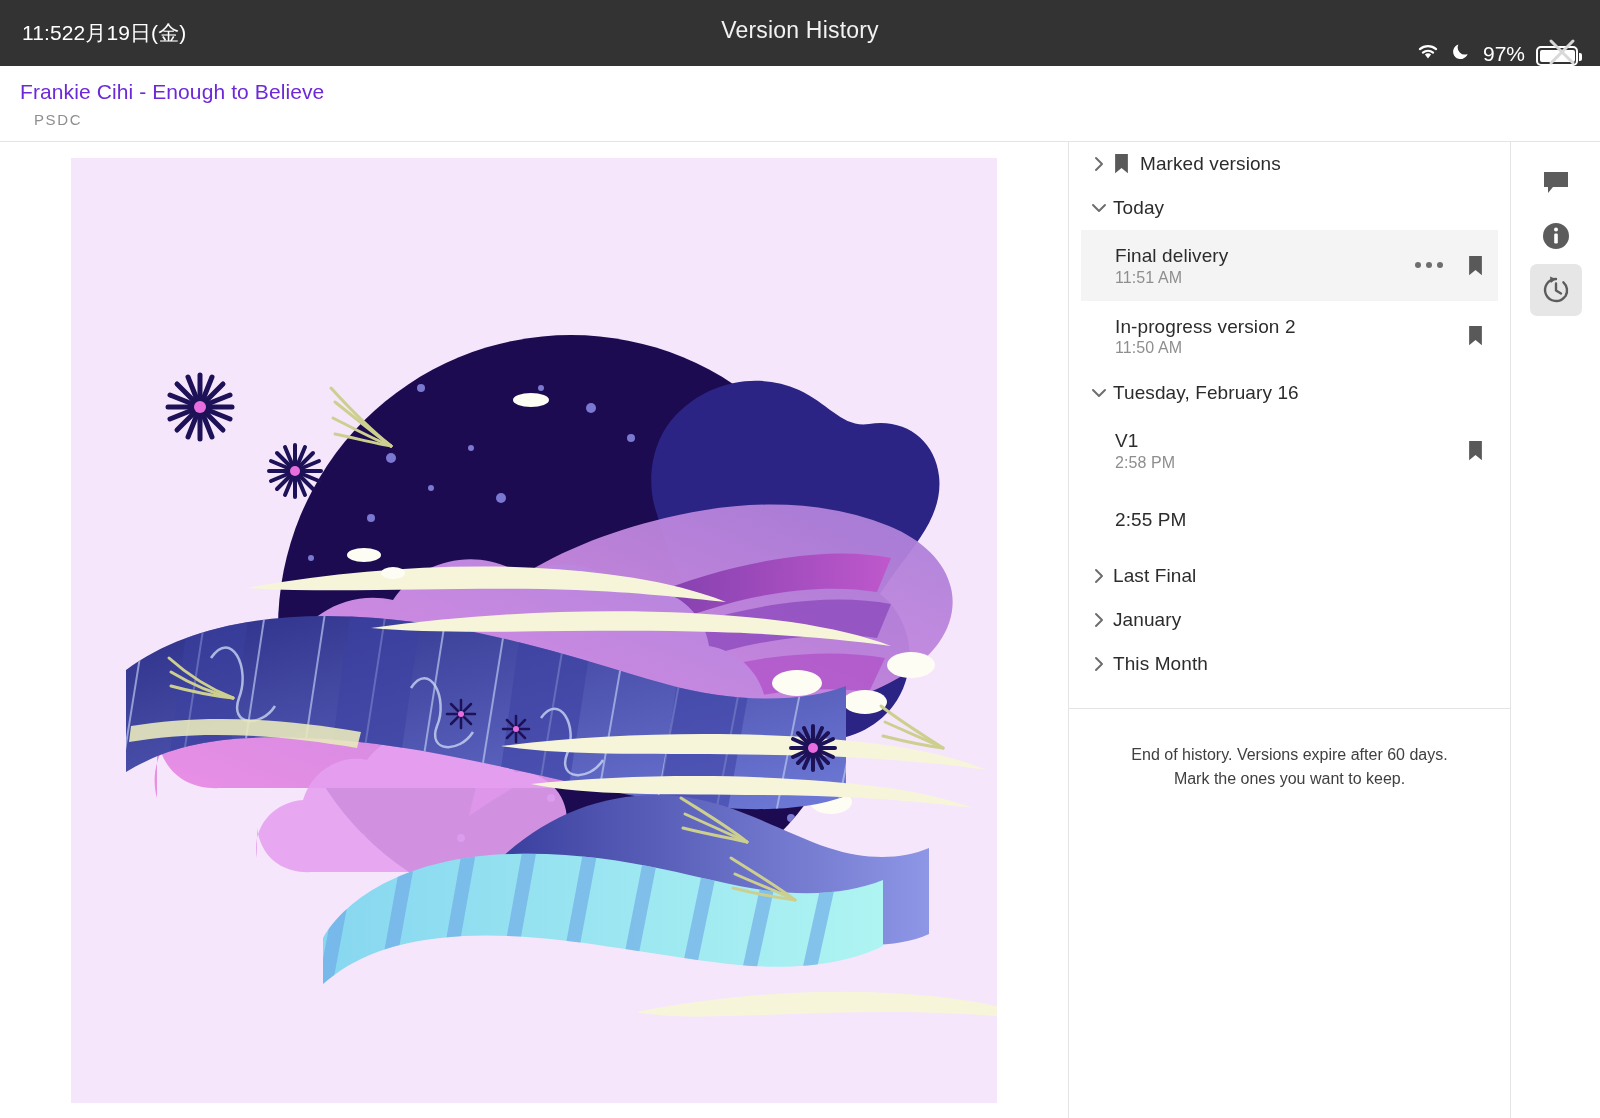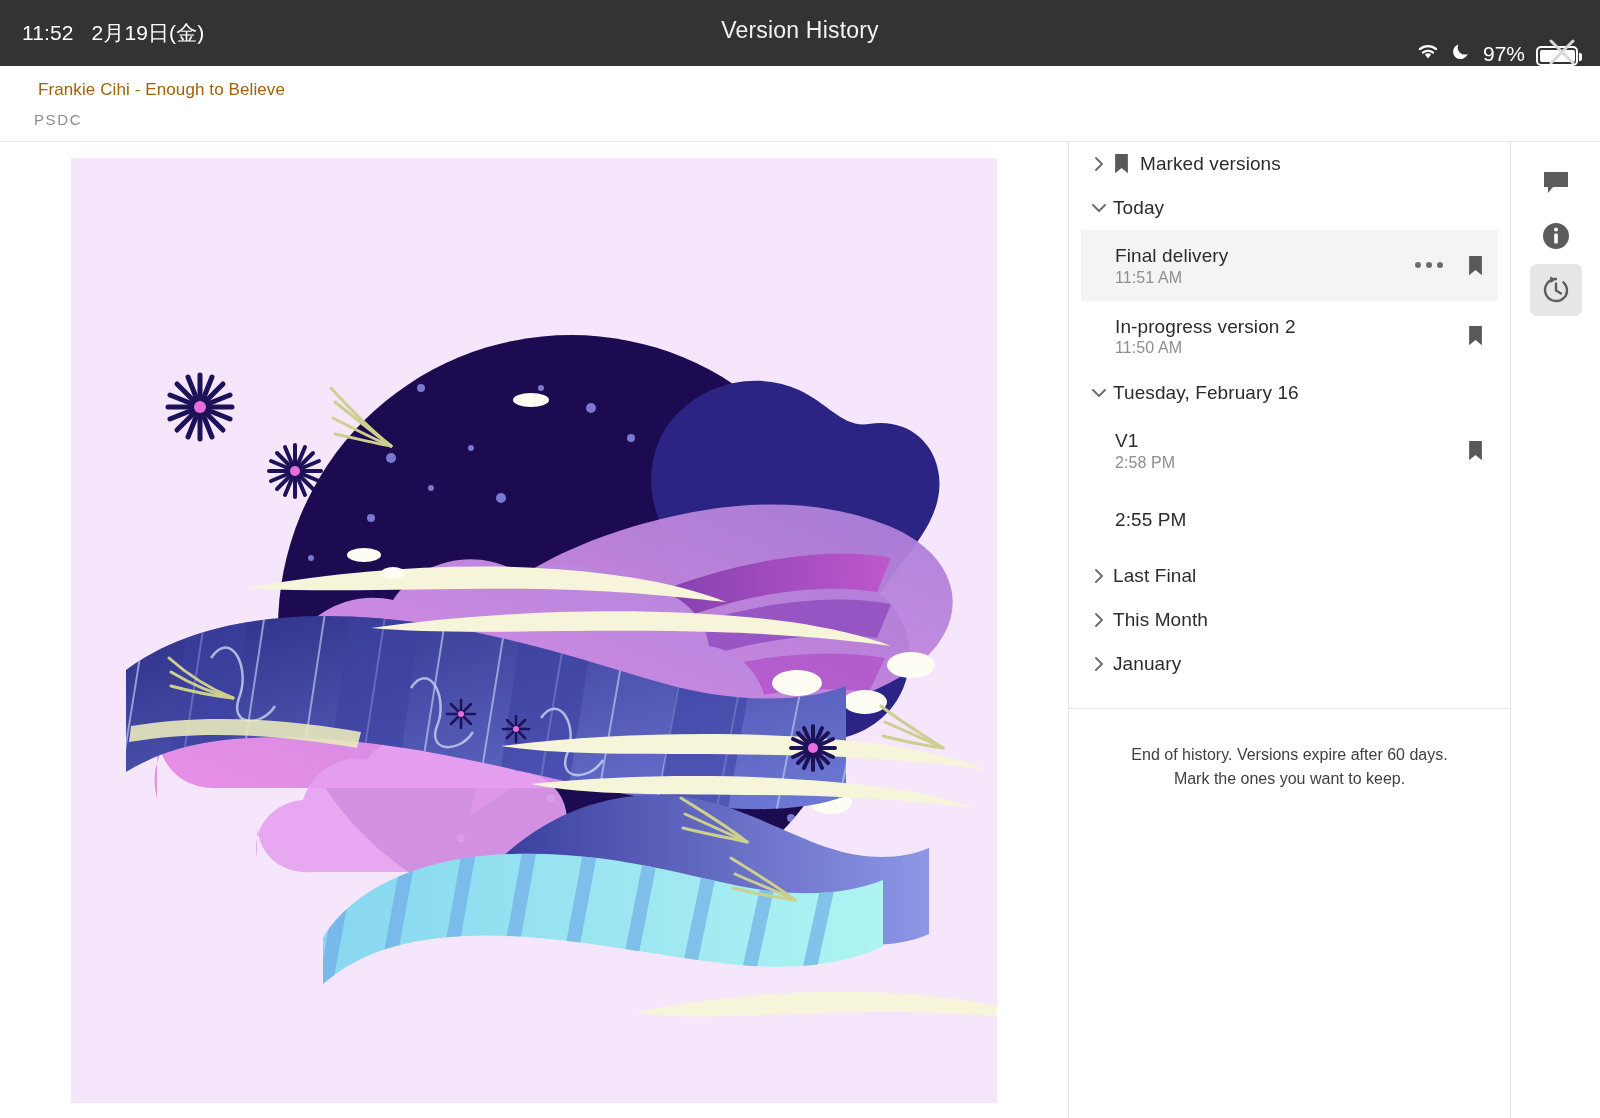--- a/index.html
+++ b/index.html
@@ -12,21 +12,21 @@
 
   
   #status-bar {
     position: absolute; left: 0; top: 0;
     width: 1600px; height: 66px;
     background: #333333;
     color: #ffffff;
     display: flex; align-items: center;
   }
   #status-left {
-    display: flex; align-items: center; gap: 18px;
+    display: flex; align-items: center; 
     margin-left: 22px; font-size: 21px; letter-spacing: .1px;
   }
   #status-title {
     position: absolute; left: 0; right: 0; top: 17px;
     text-align: center; font-size: 23px; color: #f2f2f2;
     letter-spacing: .2px; pointer-events: none;
   }
   #status-right {
     position: absolute; right: 22px; top: 0; height: 66px;
     display: flex; align-items: flex-end; gap: 11px; font-size: 21px;
@@ -50,22 +50,22 @@
   }
 
   
   #doc-header {
     position: absolute; left: 0; top: 66px;
     width: 1600px; height: 76px;
     background: #ffffff;
     border-bottom: 1px solid #e4e4e4;
   }
   #doc-title {
-    position: absolute; left: 38px; top: 14px;
-    font-size: 17px; color: #a16207; letter-spacing: .1px;
+    position: absolute; left: 20px; top: 14px;
+    font-size: 21px; color: #6d28d9; letter-spacing: .1px;
   }
   #doc-subtitle {
     position: absolute; left: 34px; top: 45px;
     font-size: 15px; color: #8e8e8e; letter-spacing: 1.6px;
   }
 
   
   #body-area {
     position: absolute; left: 0; top: 142px;
     width: 1600px; height: 976px; background: #ffffff;
@@ -574,29 +574,29 @@
             </svg>
           </span>
           <span class="group-label">Last Final</span>
         </div>
         <div class="group-header">
           <span class="chev">
             <svg width="20" height="20" viewBox="0 0 20 20">
               <path d="M7 4l6 6-6 6" stroke="#6e6e6e" stroke-width="2" fill="none" stroke-linecap="round" stroke-linejoin="round"></path>
             </svg>
           </span>
-          <span class="group-label">This Month</span>
+          <span class="group-label">January</span>
         </div>
         <div class="group-header">
           <span class="chev">
             <svg width="20" height="20" viewBox="0 0 20 20">
               <path d="M7 4l6 6-6 6" stroke="#6e6e6e" stroke-width="2" fill="none" stroke-linecap="round" stroke-linejoin="round"></path>
             </svg>
           </span>
-          <span class="group-label">January</span>
+          <span class="group-label">This Month</span>
         </div>
       </div>
     <div id="history-divider"></div>
     <div id="end-note">End of history. Versions expire after 60 days. Mark the ones you want to keep.</div>
   </div>
 
   <div id="right-rail">
     <div class="rail-btn">
       <svg width="30" height="30" viewBox="0 0 30 30">
         <path d="M3 5h24v15H12l-5 6v-6H3z" fill="#5c5c5c"></path>

